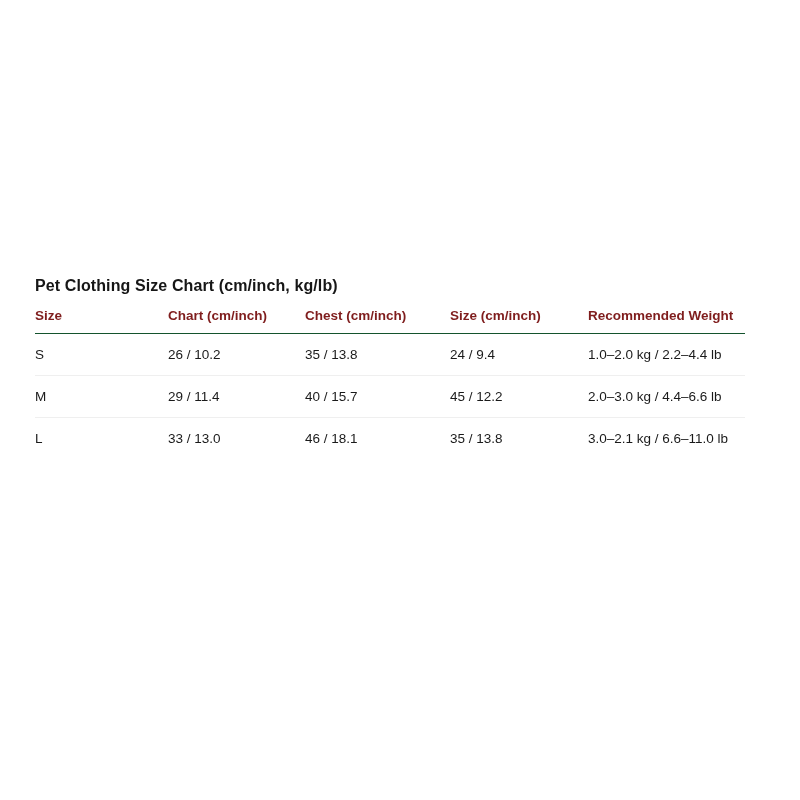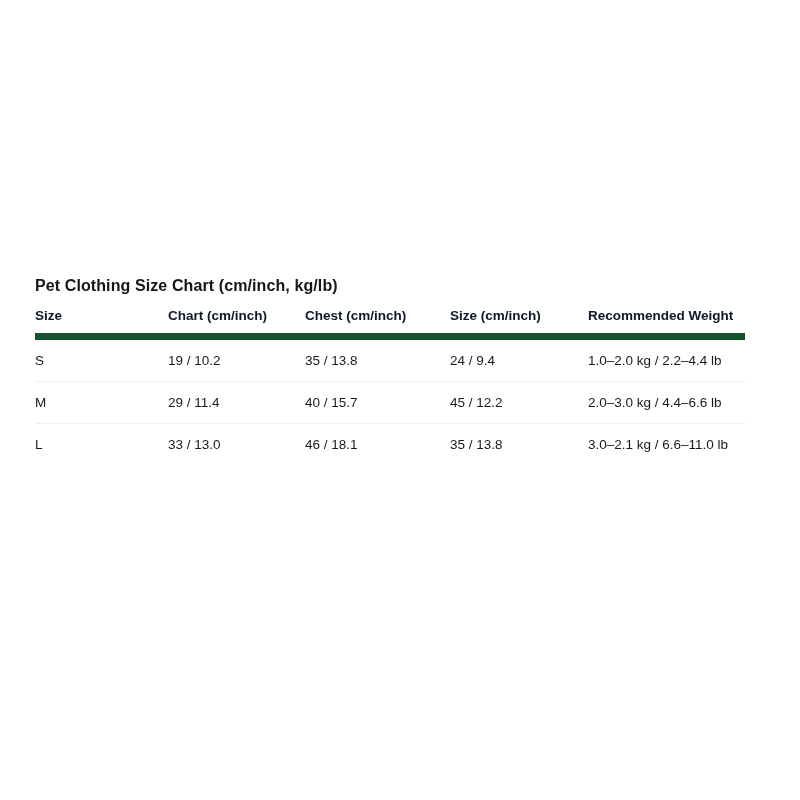--- a/index.html
+++ b/index.html
@@ -32,23 +32,23 @@
   table.size-chart {
     width: 100%;
     border-collapse: collapse;
     table-layout: fixed;
     font-size: 13.5px;
     color: #1a1a1a;
   }
   table.size-chart th {
     text-align: left;
     font-weight: 700;
-    color: #0f172a;
+    color: #7f1d1d;
     padding: 0 4px 10px 0;
-    border-bottom: 7px solid #14532d;
+    border-bottom: 1px solid #14532d;
     font-size: 13.5px;
     line-height: 14px;
     white-space: nowrap;
   }
   table.size-chart td {
     height: 41px;
     padding: 0 4px 0 0;
     vertical-align: middle;
     border-bottom: 1px solid #efefef;
     font-weight: 400;
@@ -85,21 +85,21 @@
           <th>Size</th>
           <th>Chart (cm/inch)</th>
           <th>Chest (cm/inch)</th>
           <th>Size (cm/inch)</th>
           <th>Recommended Weight</th>
         </tr>
       </thead>
       <tbody>
         <tr>
           <td>S</td>
-          <td>19 / 10.2</td>
+          <td>26 / 10.2</td>
           <td>35 / 13.8</td>
           <td>24 / 9.4</td>
           <td>1.0–2.0 kg / 2.2–4.4 lb</td>
         </tr>
         <tr>
           <td>M</td>
           <td>29 / 11.4</td>
           <td>40 / 15.7</td>
           <td>45 / 12.2</td>
           <td>2.0–3.0 kg / 4.4–6.6 lb</td>

